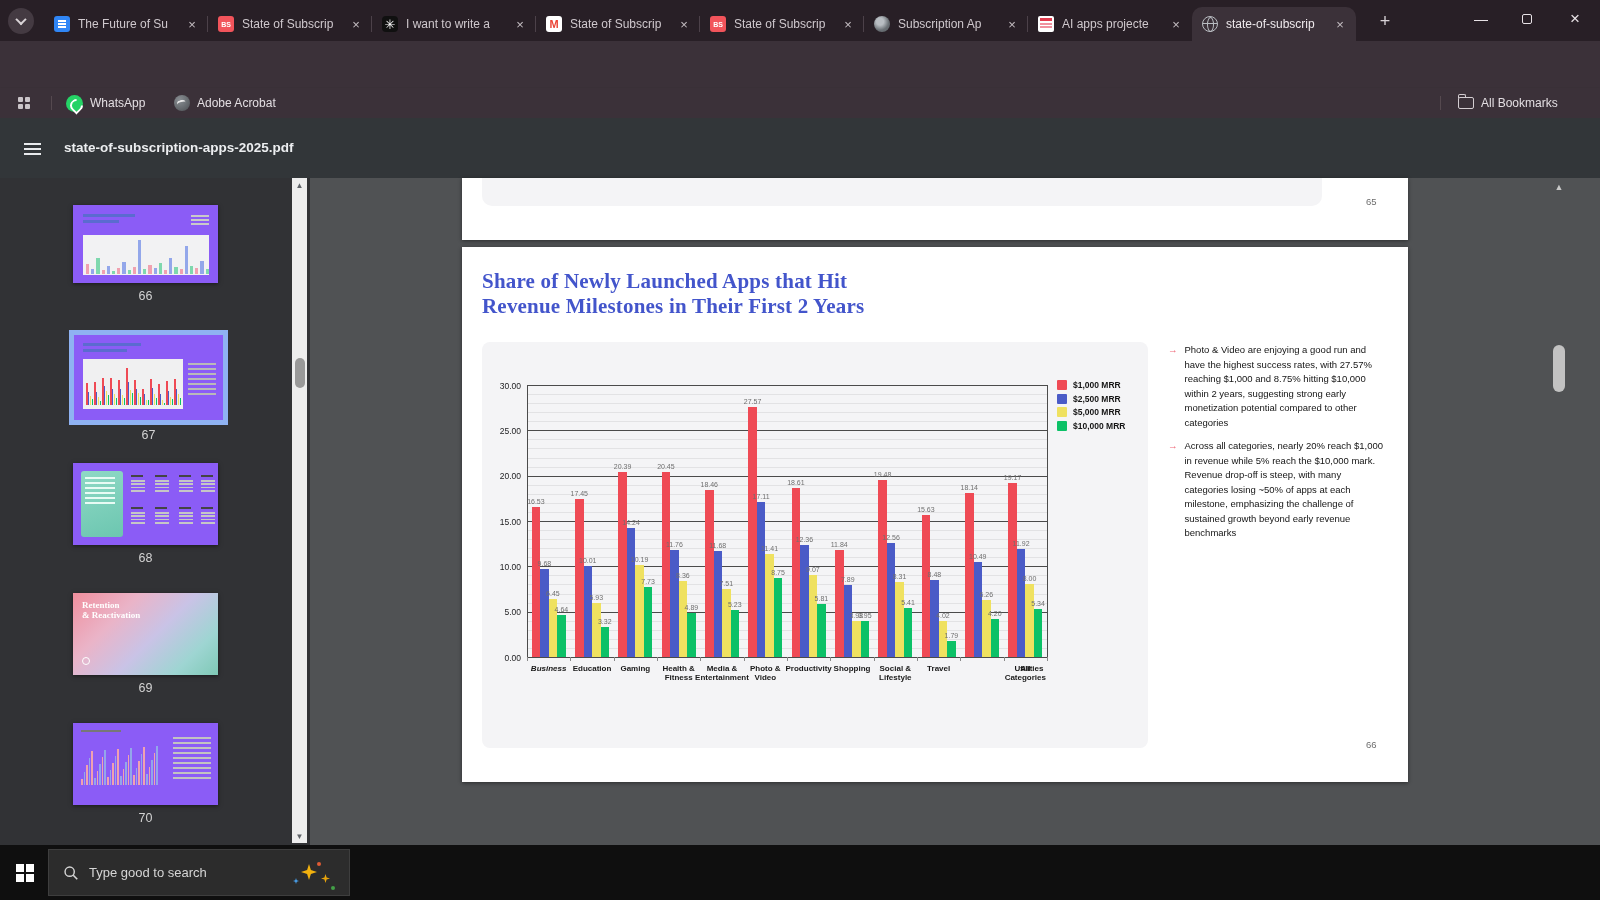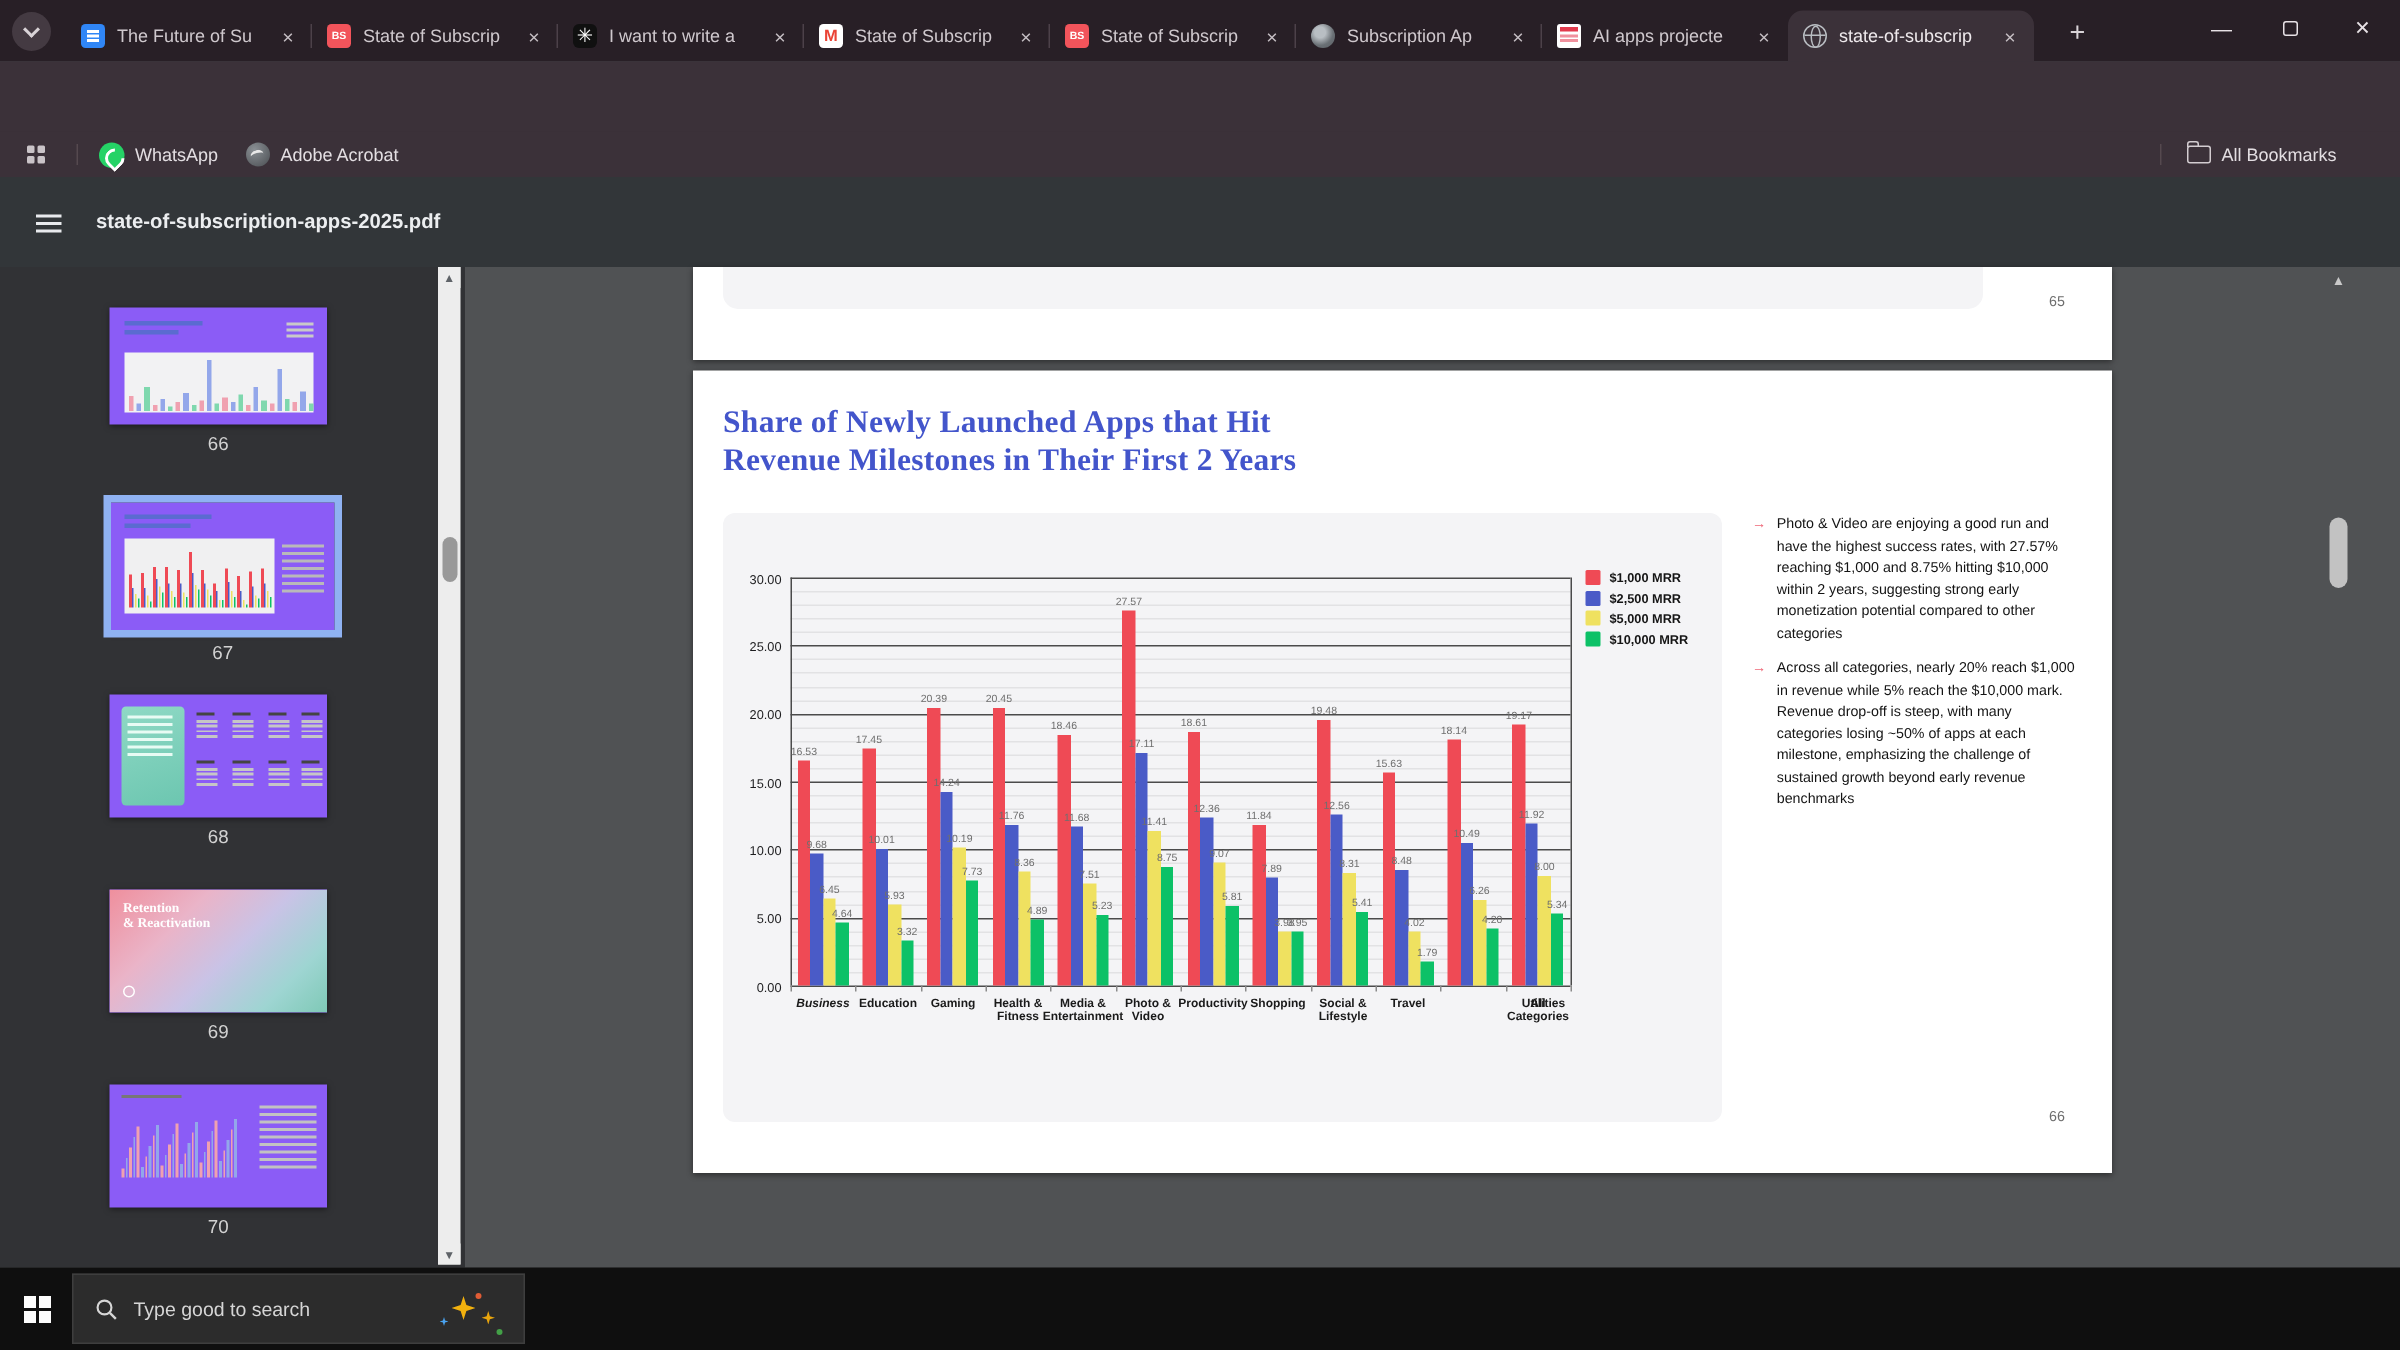--- a/index.html
+++ b/index.html
@@ -229,21 +229,21 @@
           <span></span>
           <span></span>
           <span></span>
         </span>
     </div>
     <div class="bkdiv"></div>
     <div class="bkitem" style="left:66px;">
       <span class="wa"></span>
       <span>WhatsApp</span>
     </div>
-    <div class="bkitem" style="left:164px;">
+    <div class="bkitem" style="left:174px;">
       <span class="acro"></span>
       <span>Adobe Acrobat</span>
     </div>
     <div class="abs" style="left:1440px; top:8px; width:1px; height:14px; background:#55494f;"></div>
     <div class="bkitem" style="left:1458px;">
       <span class="folder"></span>
       <span>All Bookmarks</span>
     </div>
   </div>
 

